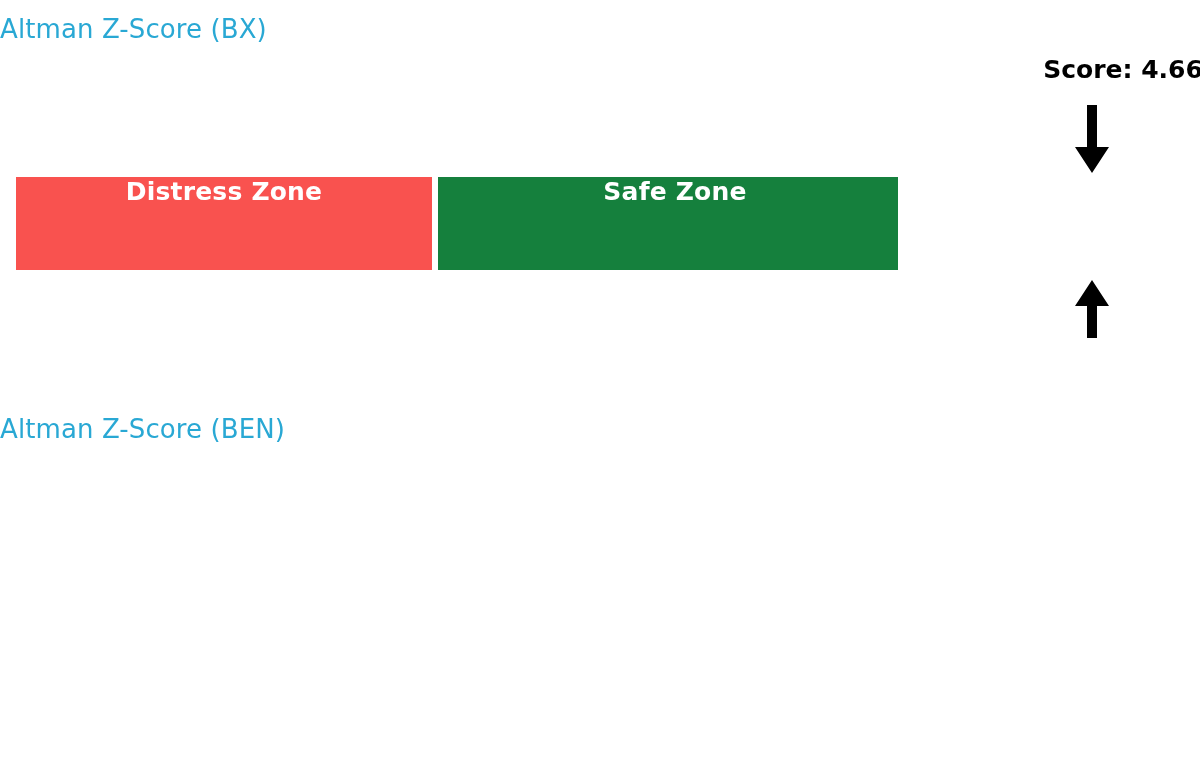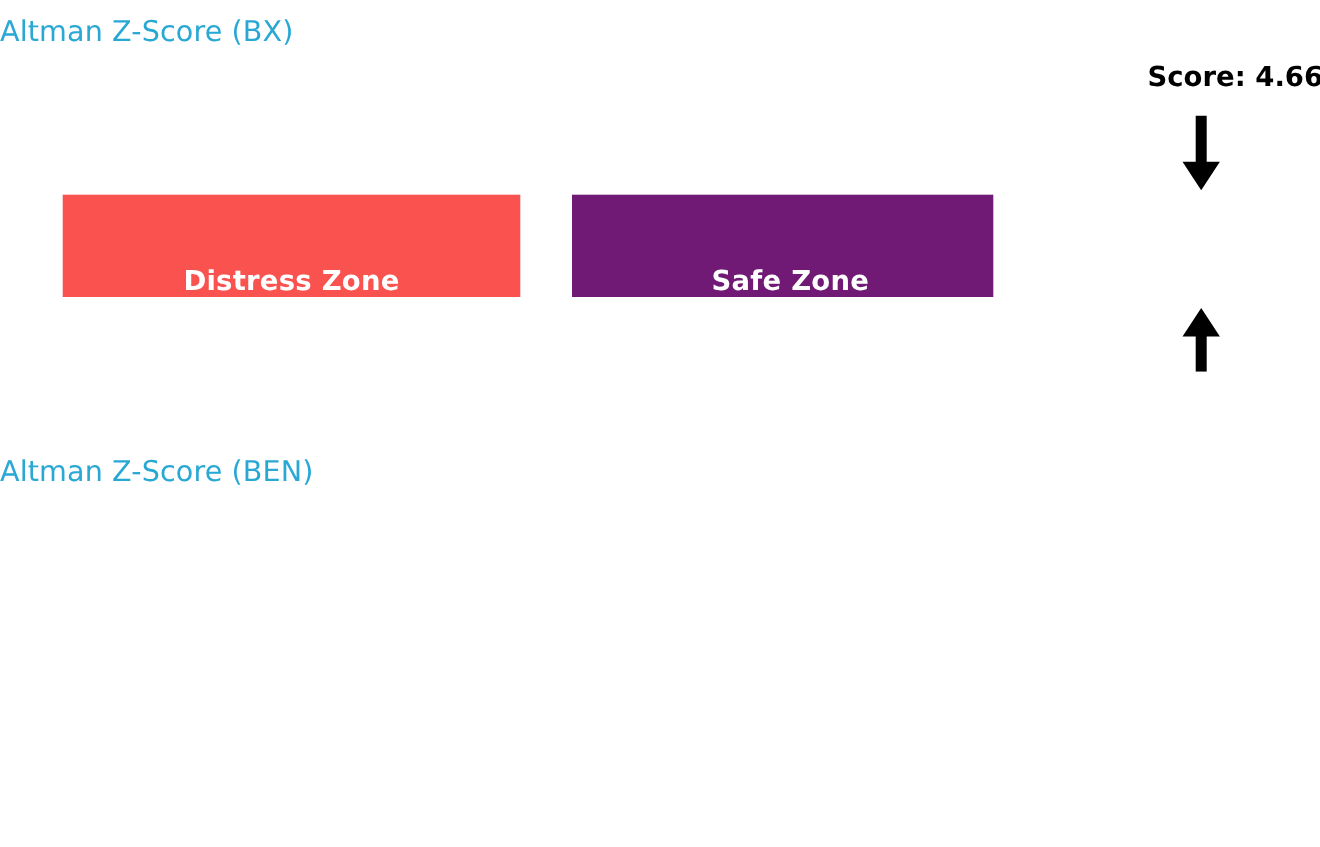--- a/index.html
+++ b/index.html
@@ -38,24 +38,23 @@
     position: absolute;
     display: flex;
     height: 93px;
     box-sizing: border-box;
   }
 
   .zone {
     position: relative;
     height: 100%;
     display: flex;
-    align-items: flex-end;
+    align-items: flex-start;
     justify-content: center;
     box-sizing: border-box;
-    margin-left: 41px;
   }
 
   .zone-label {
     font-family: "DejaVu Sans", sans-serif;
     font-size: 25px;
     font-weight: bold;
     color: #ffffff;
     letter-spacing: 0.2px;
     white-space: nowrap;
   }
@@ -93,21 +92,21 @@
       <path d="M15,0 L25,0 L25,42 L37,42 L20,68 L3,42 L15,42 Z" fill="#000000"></path>
     </svg>
   </div>
 
   <div class="bar" style="left:16px; top:177px; width:1154px;">
     <div class="zone" style="width:416px; background:#f9524f;">
       <span class="zone-label">Distress Zone</span>
     </div>
     <div style="width:3px; background:#ffffff;"></div>
     <div style="width:3px; background:#ffffff;"></div>
-    <div class="zone" style="width:383px; background:#701a75;padding-left:14px;">
+    <div class="zone" style="width:460px; background:#15803d;padding-left:14px;">
       <span class="zone-label">Safe Zone</span>
     </div>
   </div>
 
   <div class="arrow" style="left:1092px; top:280px;">
     <svg width="40" height="58" viewBox="0 0 40 58" aria-hidden="true">
       <path d="M20,0 L37,26 L25,26 L25,58 L15,58 L15,26 L3,26 Z" fill="#000000"></path>
     </svg>
   </div>
 

